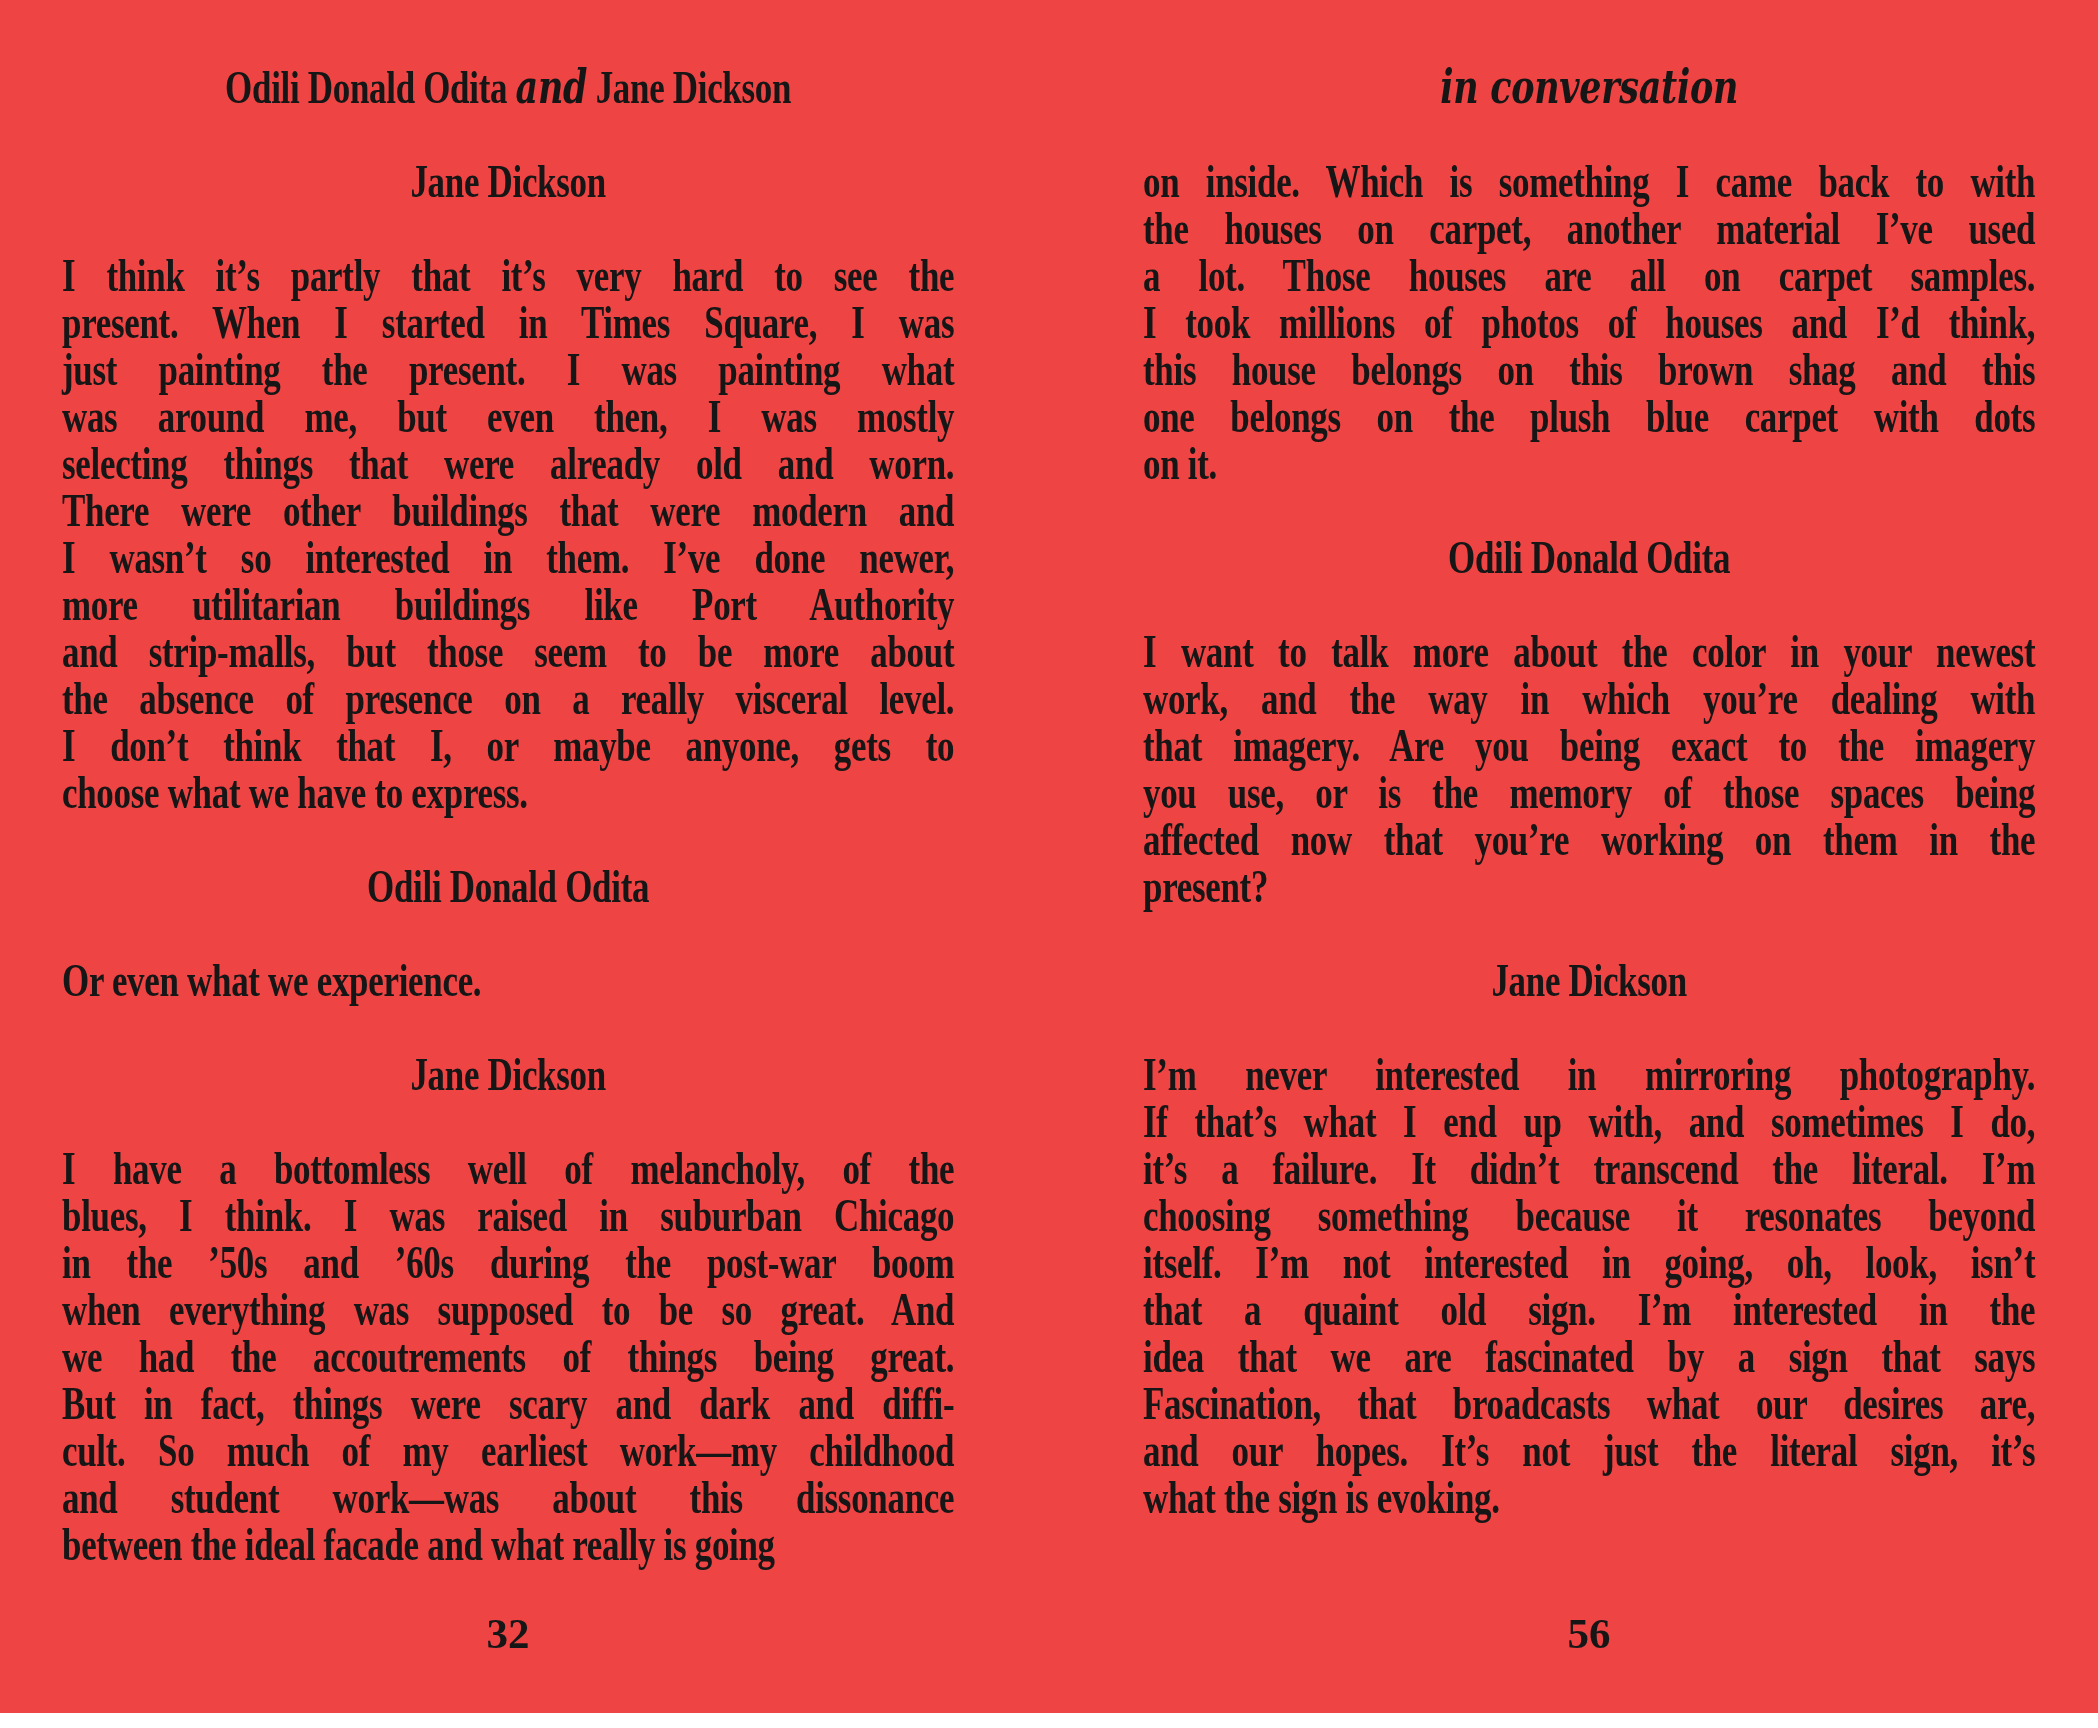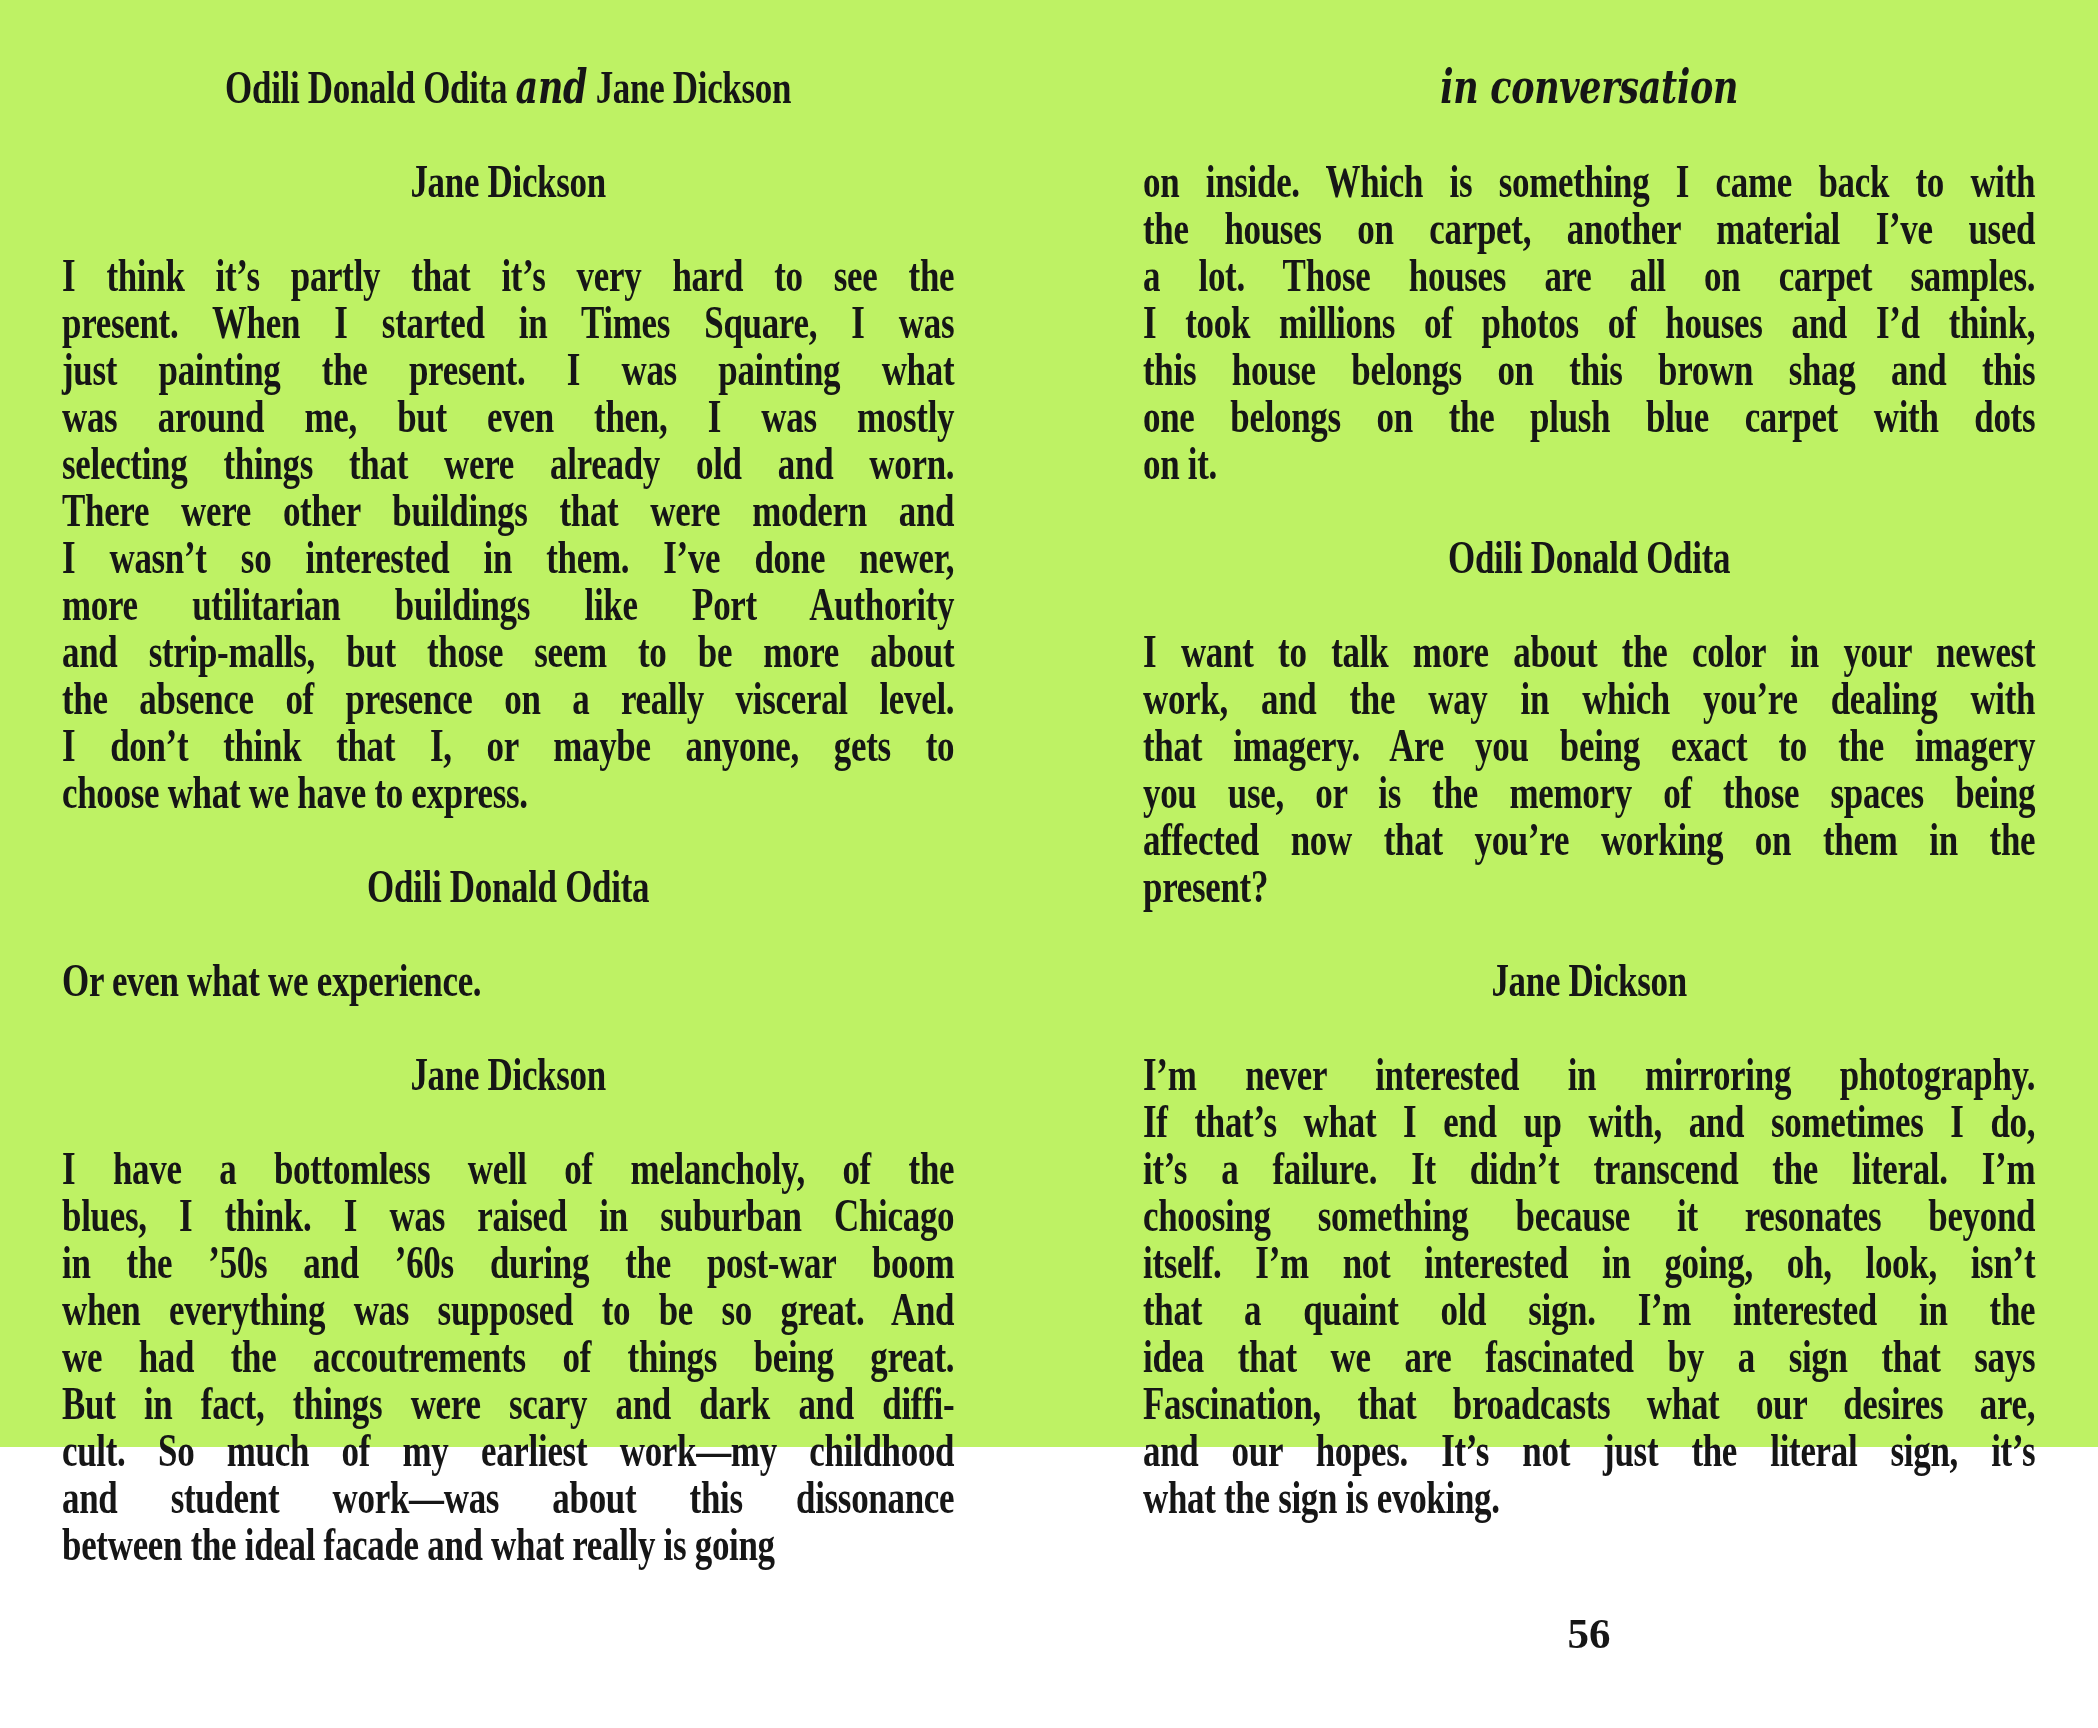--- a/index.html
+++ b/index.html
@@ -10,22 +10,22 @@
   body {
     width: 2098px;
     height: 1729px;
     font-family: "Liberation Serif", serif;
     color: #161616;
     overflow: hidden;
   }
   .spread {
     position: relative;
     width: 2098px;
-    height: 1447px;
-    background: #bef264;
+    height: 1713px;
+    background: #ef4444;
   }
   .column {
     position: absolute;
     top: 64px;
   }
   .column.left  { left: 62px;  }
   .column.right { left: 1143px; }
 
   
   .scale {
@@ -104,20 +104,21 @@
             <div class="line">in the ’50s and ’60s during the post-war boom</div>
             <div class="line">when everything was supposed to be so great. And</div>
             <div class="line">we had the accoutrements of things being great.</div>
             <div class="line">But in fact, things were scary and dark and diffi-</div>
             <div class="line">cult. So much of my earliest work—my childhood</div>
             <div class="line">and student work—was about this dissonance</div>
             <div class="line last">between the ideal facade and what really is going</div>
           </div>
         </div>
     </div>
+    <div class="page-number">32</div>
   </div>
 
   <div class="column right">
     <div class="scale">
       <div class="page-header"><span class="deco">in conversation</span></div>
       <div class="page-body">
           <div class="para">
             <div class="line">on inside. Which is something I came back to with</div>
             <div class="line">the houses on carpet, another material I’ve used</div>
             <div class="line">a lot. Those houses are all on carpet samples.</div>

